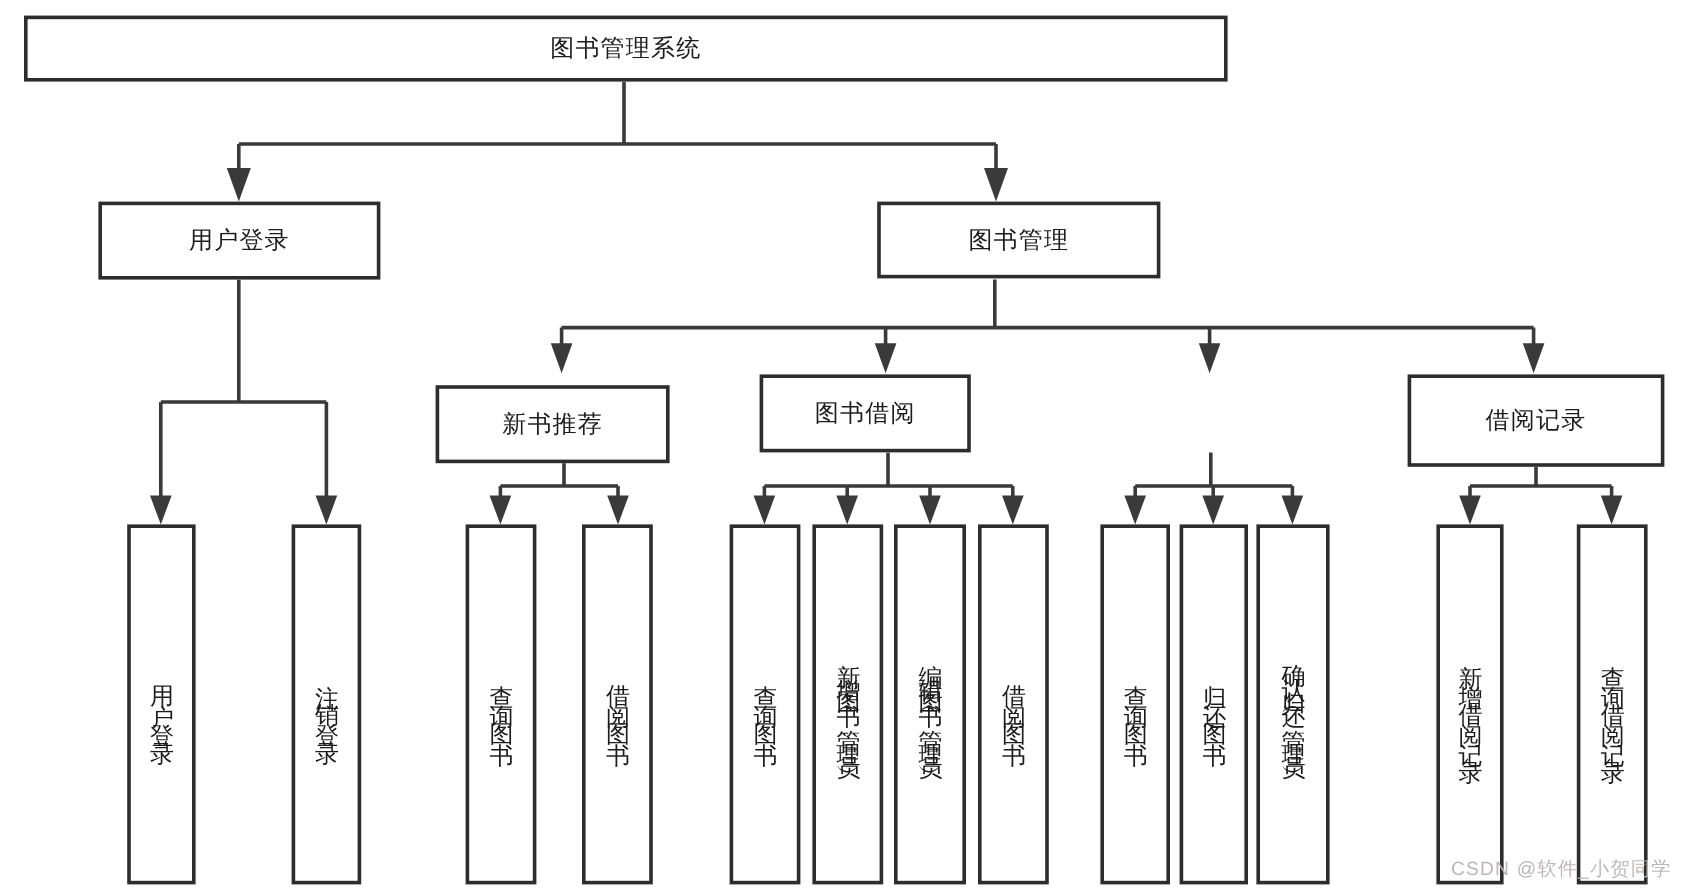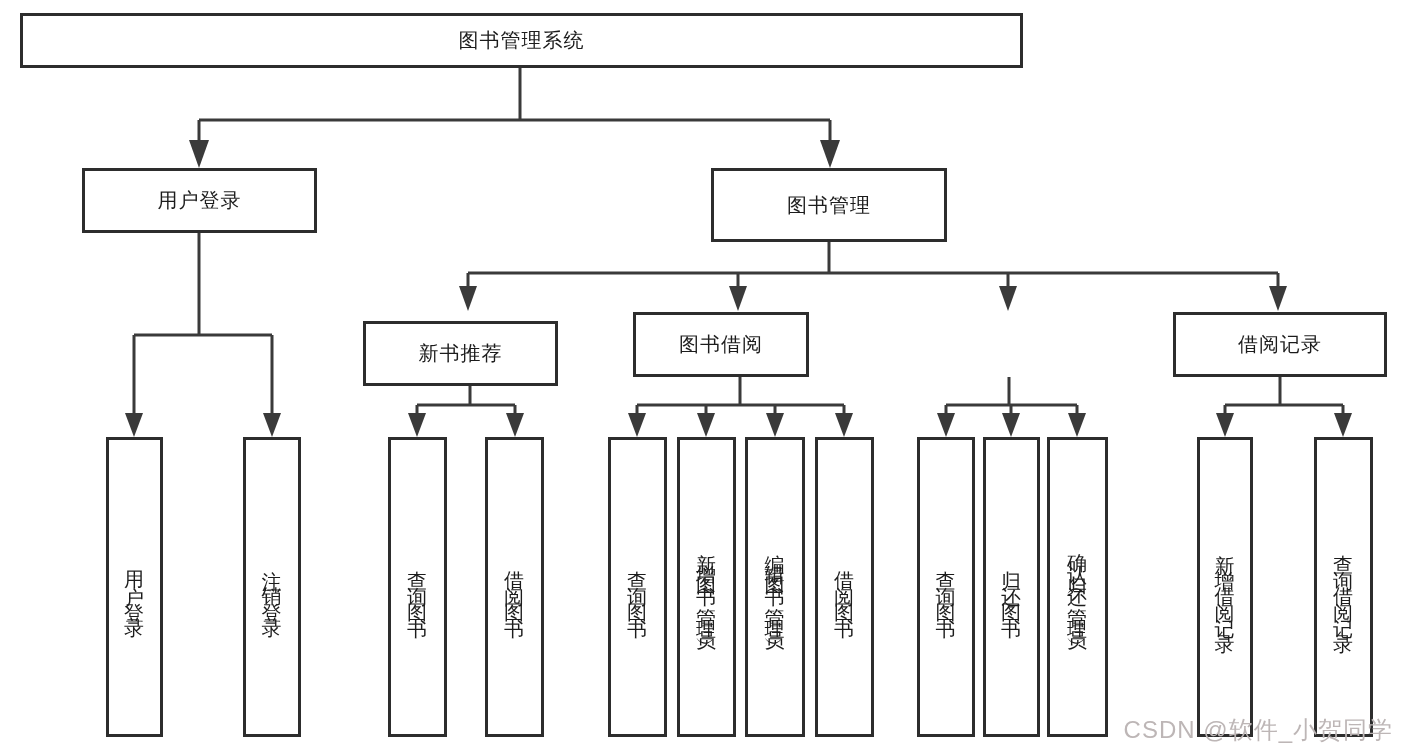--- a/index.html
+++ b/index.html
@@ -22,21 +22,21 @@
   .v{
     writing-mode:vertical-rl;
     font-size:20px;
     letter-spacing:16px;
     line-height:1;
   }
   .v.tight{letter-spacing:11px;}
   .watermark{
     position:absolute;
     top:714px;right:12px;
-    font-size:24px;
+    font-size:16px;
     color:#bdb6b6;
     letter-spacing:1px;
     white-space:nowrap;
   }
 </style>
 </head>
 <body>
 
 <div class="stage">
 
@@ -83,25 +83,25 @@
       <polygon points="1068,413 1086,413 1077,437"></polygon>
 
       <polygon points="1216,413 1234,413 1225,437"></polygon>
       <polygon points="1334,413 1352,413 1343,437"></polygon>
     </g>
   </svg>
 
   <div class="box h" style="left:20px;top:13px;width:1003px;height:55px">图书管理系统</div>
 
   <div class="box h" style="left:82px;top:168px;width:235px;height:65px">用户登录</div>
-  <div class="box h" style="left:711px;top:168px;width:236px;height:74px">图书管理</div>
+  <div class="box h" style="left:731px;top:168px;width:236px;height:64px">图书管理</div>
 
   <div class="box h" style="left:363px;top:321px;width:195px;height:65px">新书推荐</div>
   <div class="box h" style="left:633px;top:312px;width:176px;height:65px">图书借阅</div>
-  <div class="box h" style="left:1173px;top:312px;width:214px;height:65px">借阅记录</div>
+  <div class="box h" style="left:1173px;top:312px;width:214px;height:77px">借阅记录</div>
 
   <div class="box v" style="left:106px;top:437px;width:57px;height:300px">用户登录</div>
   <div class="box v" style="left:243px;top:437px;width:58px;height:300px">注销登录</div>
 
   <div class="box v" style="left:388px;top:437px;width:59px;height:300px">查询图书</div>
   <div class="box v" style="left:485px;top:437px;width:59px;height:300px">借阅图书</div>
 
   <div class="box v" style="left:608px;top:437px;width:59px;height:300px">查询图书</div>
   <div class="box v tight" style="left:677px;top:437px;width:59px;height:300px">新增图书（管理员）</div>
   <div class="box v tight" style="left:745px;top:437px;width:60px;height:300px">编辑图书（管理员）</div>

